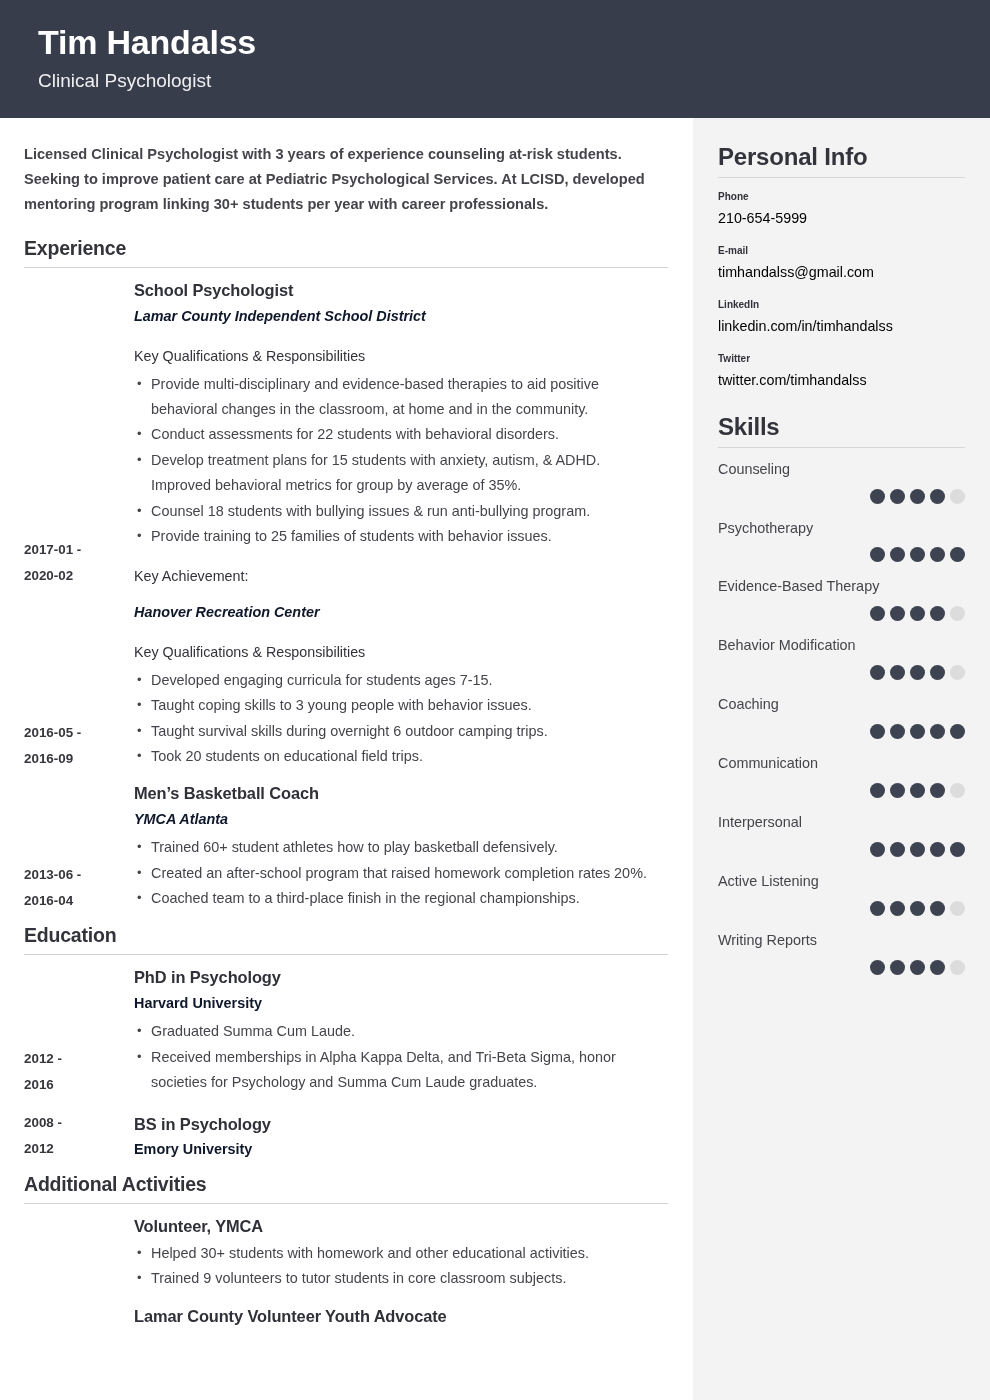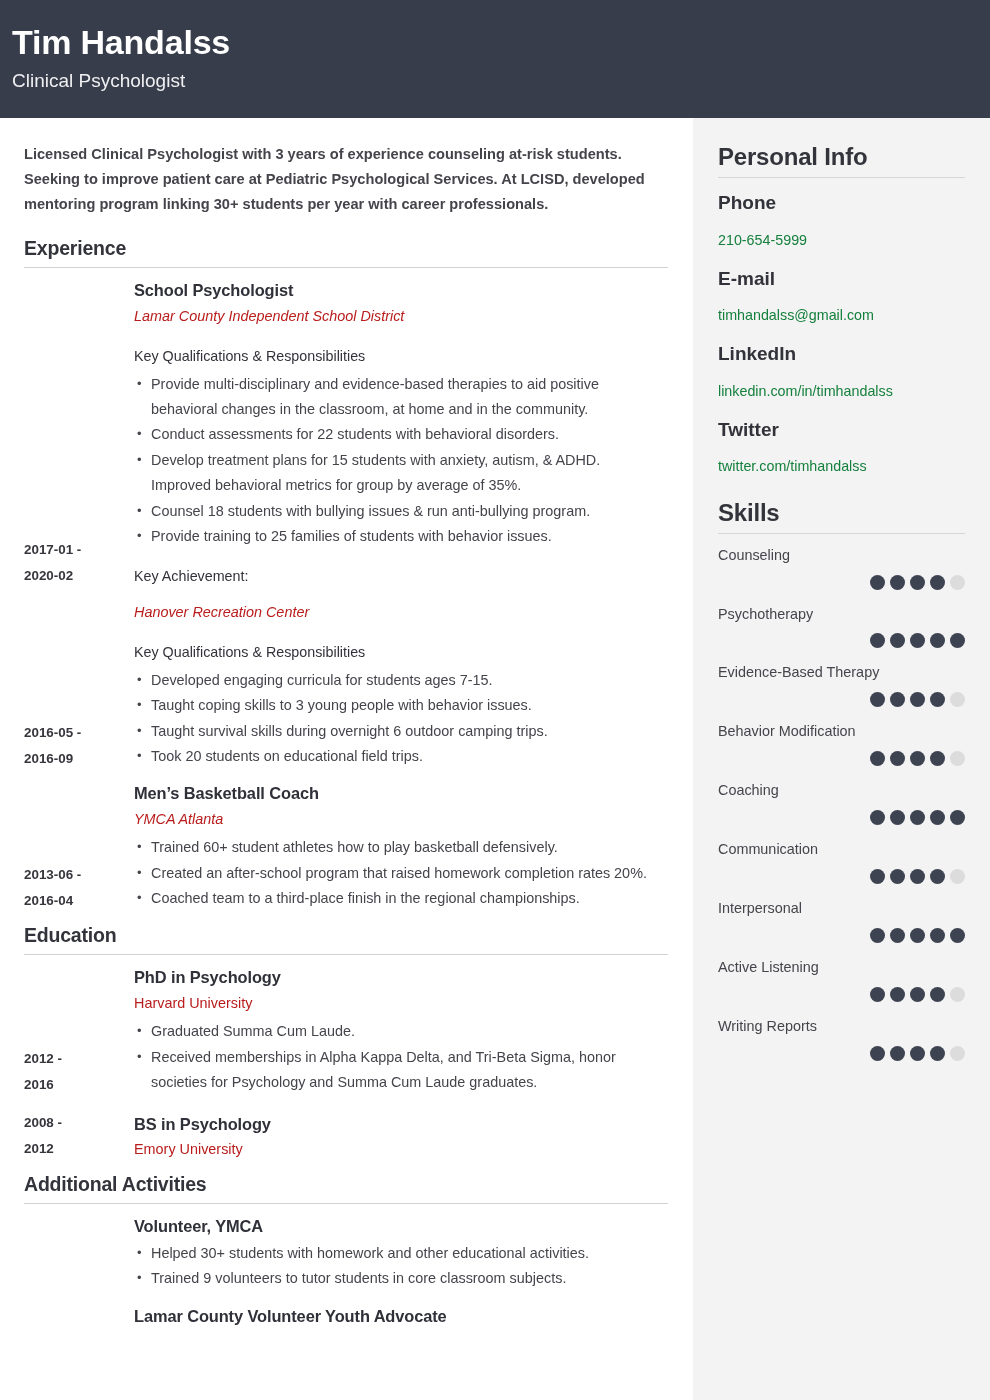--- a/index.html
+++ b/index.html
@@ -17,21 +17,21 @@
     width: 990px;
     height: 1400px;
     background: #ffffff;
     overflow: hidden;
   }
 
   
   .header {
     background: #373d4b;
     height: 118px;
-    padding: 22px 26px 0 12px;
+    padding: 22px 26px 0 38px;
   }
   .header-name {
     color: #ffffff;
     font-size: 34px;
     font-weight: bold;
     letter-spacing: -0.2px;
     line-height: 1.22;
   }
   .header-title {
     color: #f0f0f2;
@@ -103,23 +103,24 @@
   .entry-title {
     font-size: 16.4px;
     font-weight: bold;
     color: #2f3038;
     line-height: 1.42;
     letter-spacing: -0.1px;
   }
   .entry-sub {
     font-size: 14.4px;
     font-style: italic;
-    color: #b91c1c;
+    color: #0f172a;
     line-height: 1.78;
     margin-top: 1px;
+    font-weight: bold;
   }
   .entry-sub.plain { font-style: normal; }
 
   .entry-kicker {
     font-size: 14.3px;
     font-weight: normal;
     color: #32323a;
     line-height: 1.72;
     margin-top: 15px;
   }
@@ -151,30 +152,30 @@
     letter-spacing: -0.2px;
     padding-bottom: 6px;
   }
   .side-rule {
     height: 1px;
     background: #d6d6d6;
     margin-bottom: 11px;
   }
   .info-item { margin-bottom: 13px; }
   .info-label {
-    font-size: 19px;
+    font-size: 10px;
     font-weight: bold;
     color: #32323a;
     line-height: 1.5;
   }
   .info-value {
     font-size: 14.3px;
-    color: #15803d;
+    color: #000000;
     line-height: 1.62;
-    margin-top: 11px;
+    margin-top: 3px;
     word-break: break-word;
   }
 
   .skills-block { margin-top: 20px; }
   .skill-row { margin-bottom: 14px; }
   .skill-name {
     font-size: 14.4px;
     color: #44444b;
     line-height: 1.45;
   }

